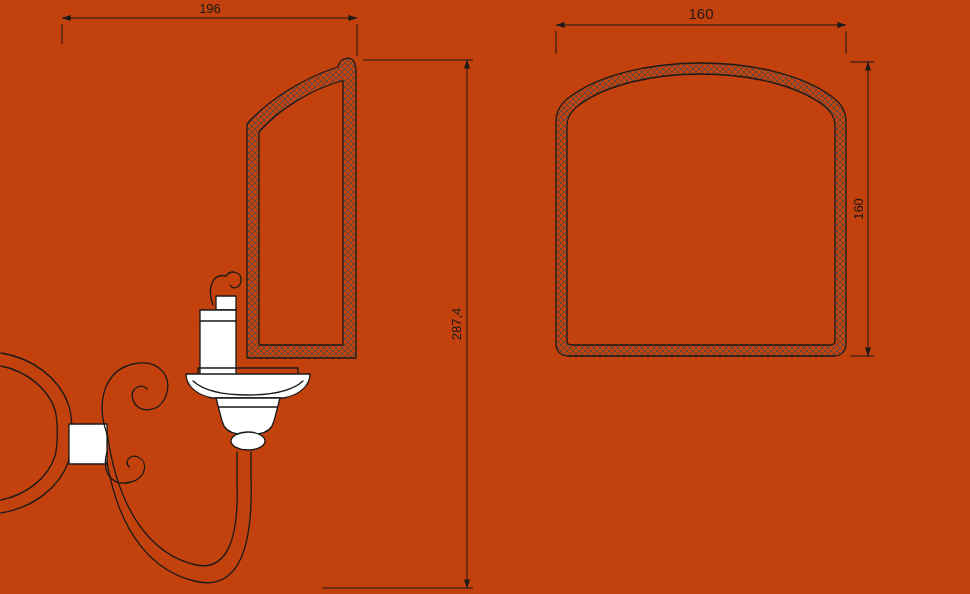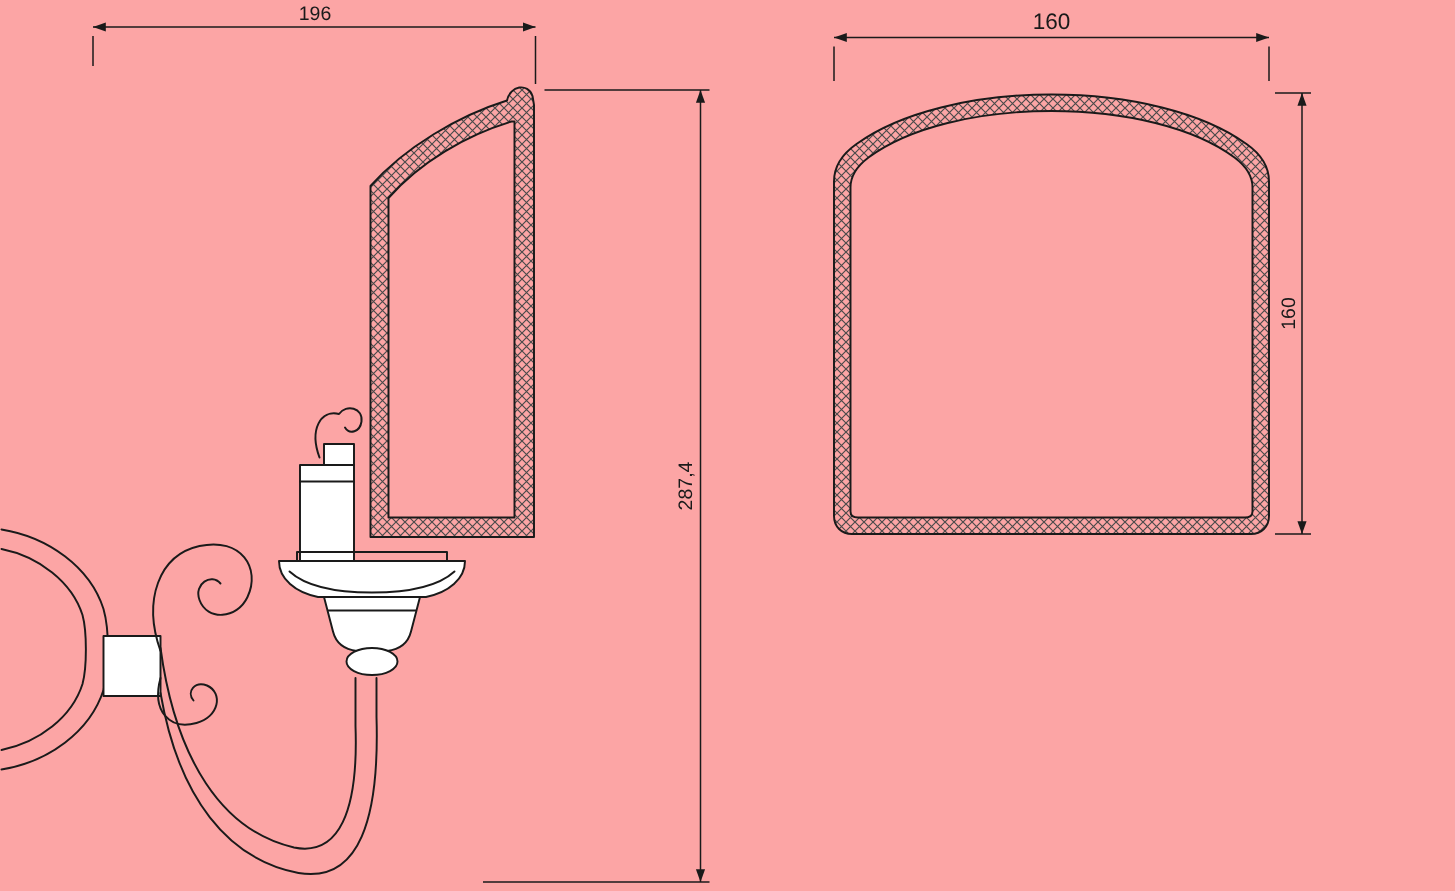--- a/index.html
+++ b/index.html
@@ -1,16 +1,16 @@
 <!DOCTYPE html>
 <html><head>
 <meta charset="utf-8">
 <style>
   html,body{margin:0;padding:0;background:#ffffff;}
-  .canvas{position:relative;width:970px;height:594px;background:#fca5a5;overflow:hidden;}
+  .canvas{position:relative;width:970px;height:594px;background:#c2410c;overflow:hidden;}
   svg{position:absolute;left:0;top:0;}
   text.dim{font-family:"Liberation Sans", sans-serif;fill:#1a1a1a;}
   .geom{stroke:#1a1a1a;stroke-width:1.3;stroke-linejoin:round;stroke-linecap:round;fill:none;}
   .geomfill{stroke:#1a1a1a;stroke-width:1.3;stroke-linejoin:round;fill:#ffffff;}
   .section{stroke:#1a1a1a;stroke-width:1.3;stroke-linejoin:round;fill:url(#hatch);fill-rule:evenodd;}
   .dimline{stroke:#1a1a1a;stroke-width:1;fill:none;}
   .extline{stroke:#1a1a1a;stroke-width:1;fill:none;}
 </style>
 </head>
 <body>

